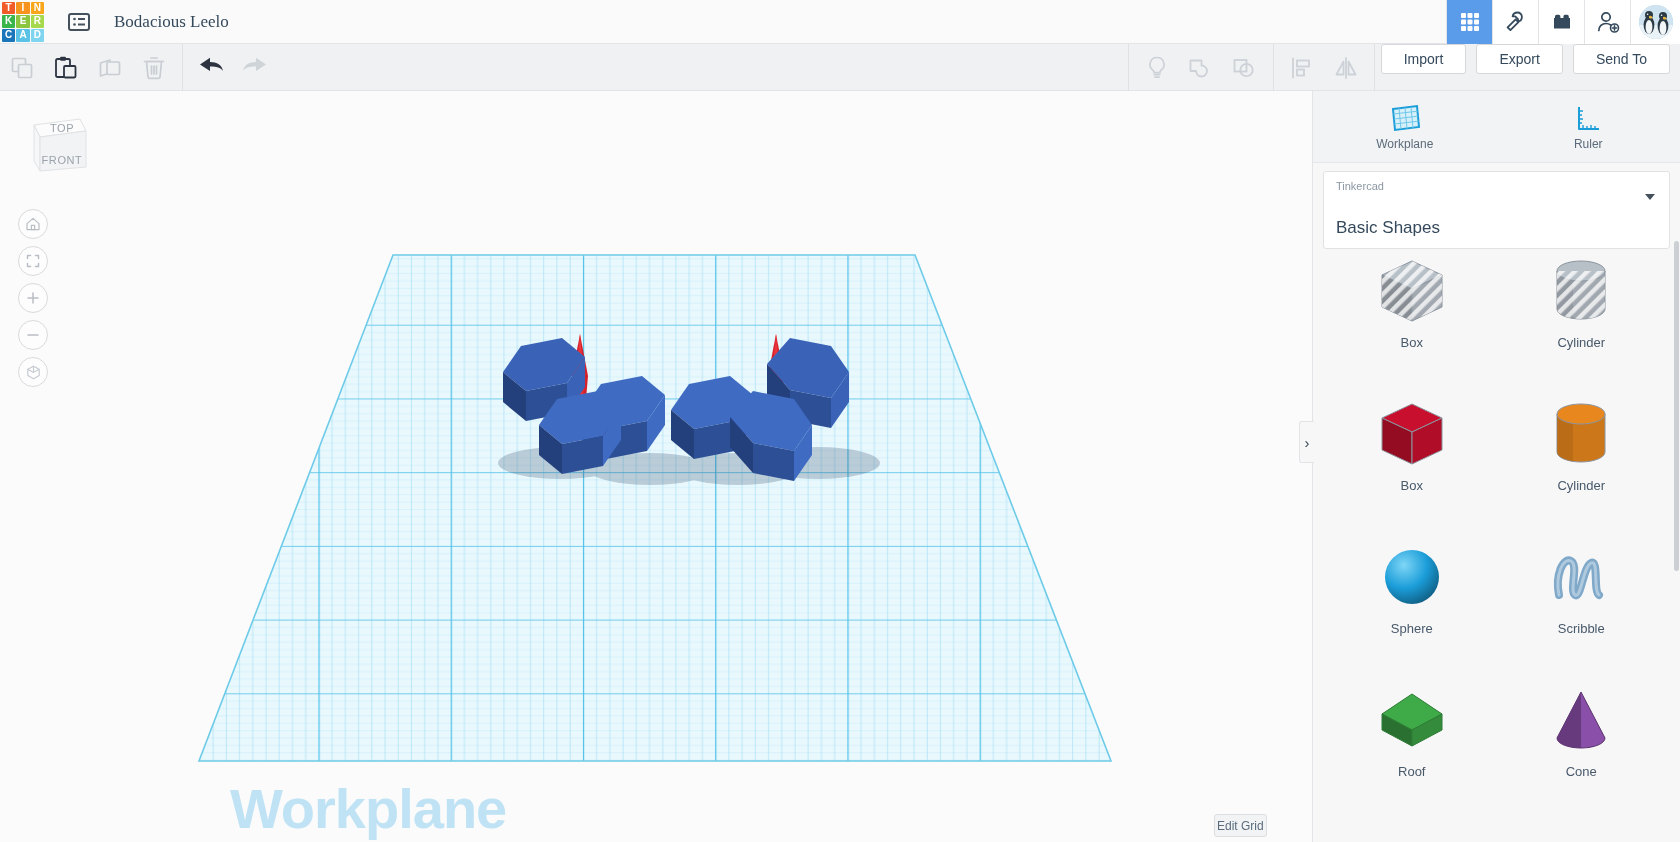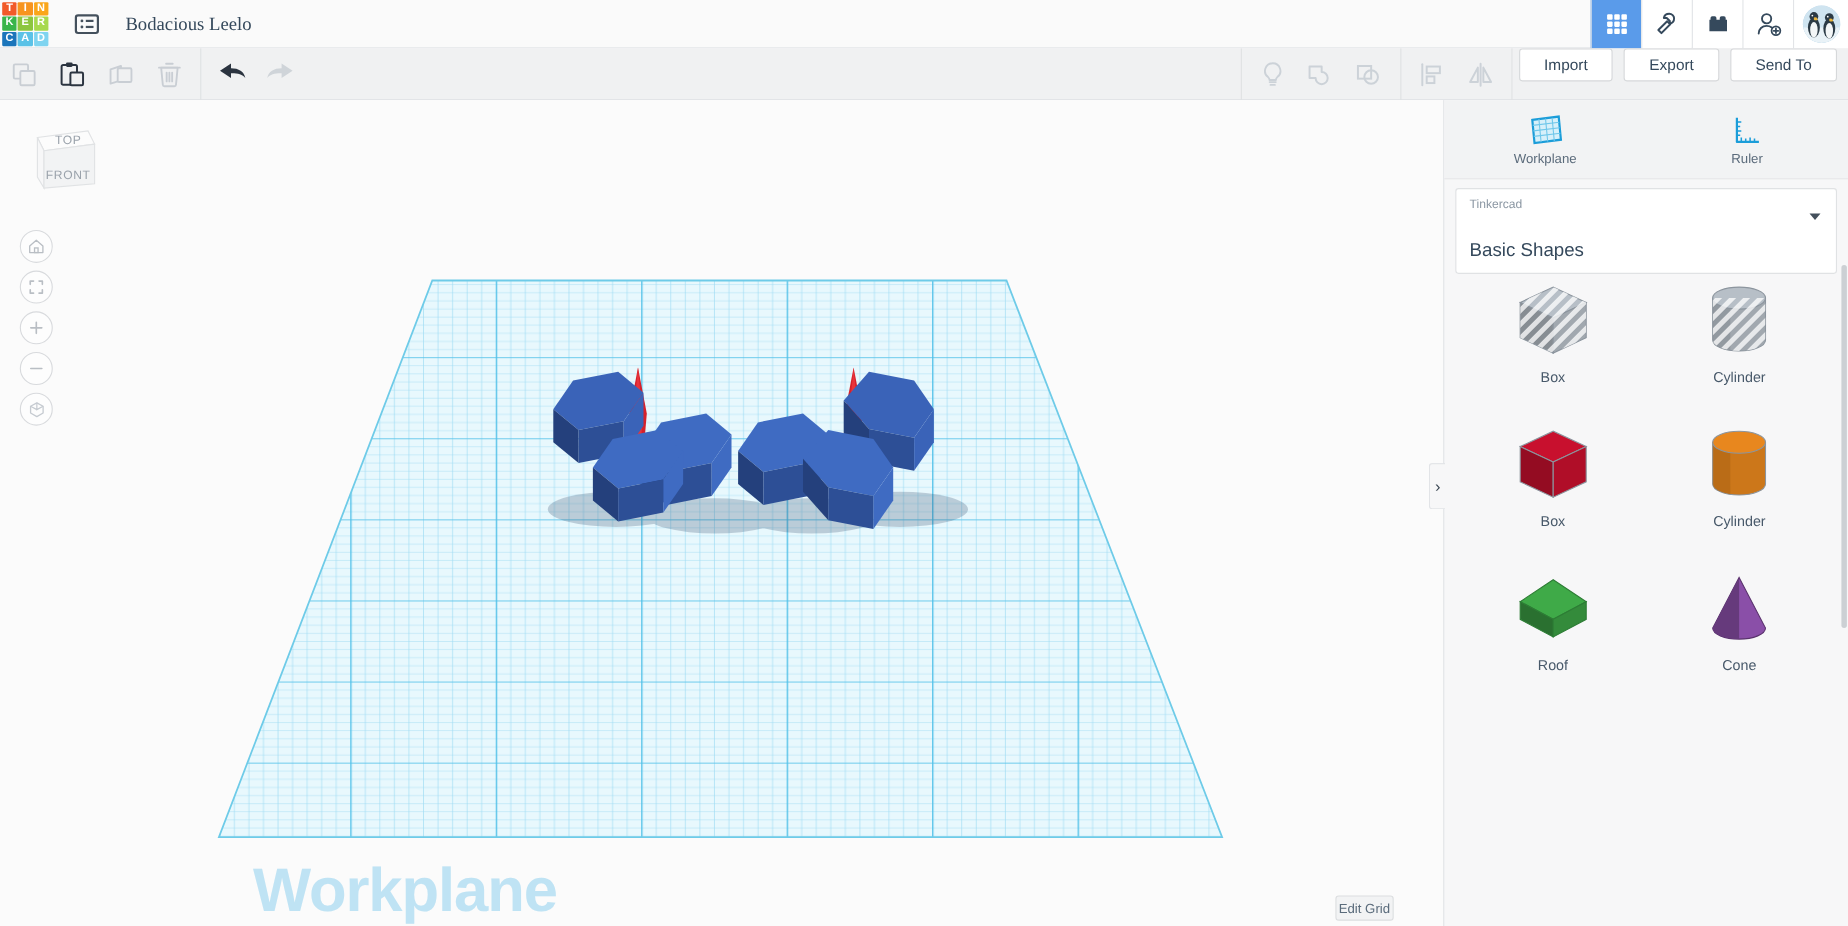--- a/index.html
+++ b/index.html
@@ -136,21 +136,21 @@
   .rp-value { font-size: 17px; color: #35495c; line-height: 22px; margin-top: 24px; }
   .rp-caret {
     position: absolute; right: 14px; top: 22px;
     width: 0; height: 0; border-left: 5px solid transparent;
     border-right: 5px solid transparent; border-top: 6px solid #44505c;
   }
   .shape-grid {
     position: absolute; top: 140px; left: 0; right: 0; bottom: 0;
     display: grid; grid-template-columns: 1fr 1fr;
     padding: 10px 14px 0 14px; overflow: hidden;
-    align-content: start; row-gap: 0;
+    align-content: start; row-gap: 12px;
   }
   .shape-cell {
     height: 131px; display: flex; flex-direction: column;
     align-items: center; justify-content: flex-start;
     padding-top: 10px; cursor: pointer;
   }
   .shape-art {
     width: 80px; height: 80px; display: flex;
     align-items: center; justify-content: center;
   }
@@ -593,20 +593,44 @@
               <path d="M16,20 L16,58 a24,10 0 0 0 48,0 L64,20 Z" fill="rgb(204,119,26)" stroke="#8c959e" stroke-width="1"></path>
               <path d="M16,20 L16,58 a24,10 0 0 0 16,9.4 L32,26 Z" fill="rgb(172,100,22)" opacity="0.55"></path>
               <ellipse cx="40" cy="20" rx="24" ry="10" fill="rgb(232,135,30)" stroke="#8c959e" stroke-width="1"></ellipse>
             </svg>
           </div>
           <div class="shape-name">Cylinder</div>
         </div>
         <div class="shape-cell">
           <div class="shape-art">
             <svg width="80" height="80" viewBox="0 0 80 80">
+              <defs>
+                <radialGradient id="sg" cx="35%" cy="28%" r="78%">
+                  <stop offset="0%" stop-color="#7fd6f6"></stop>
+                  <stop offset="55%" stop-color="#1b9dd9"></stop>
+                  <stop offset="100%" stop-color="rgb(16,94,130)"></stop>
+                </radialGradient>
+              </defs>
+              <circle cx="40" cy="40" r="27" fill="url(#sg)"></circle>
+            </svg>
+          </div>
+          <div class="shape-name">Sphere</div>
+        </div>
+        <div class="shape-cell">
+          <div class="shape-art">
+            <svg width="80" height="80" viewBox="0 0 80 80">
+              <path d="M18,58 C14,38 22,20 30,24 C38,28 28,54 34,58 C40,62 42,30 50,26 C58,22 52,54 58,58" fill="none" stroke="#7fa8c9" stroke-width="8" stroke-linecap="round" stroke-linejoin="round"></path>
+              <path d="M18,58 C14,38 22,20 30,24 C38,28 28,54 34,58 C40,62 42,30 50,26 C58,22 52,54 58,58" fill="none" stroke="#cfe0ec" stroke-width="3" stroke-linecap="round" opacity="0.6"></path>
+            </svg>
+          </div>
+          <div class="shape-name">Scribble</div>
+        </div>
+        <div class="shape-cell">
+          <div class="shape-art">
+            <svg width="80" height="80" viewBox="0 0 80 80">
               <polygon points="40,14 70,34 40,50 10,34" fill="rgb(63,170,72)" stroke="#2d7d35" stroke-width="1"></polygon>
               <polygon points="10,34 40,50 40,66 10,50" fill="rgb(42,112,48)" stroke="#2d7d35" stroke-width="1"></polygon>
               <polygon points="40,50 70,34 70,50 40,66" fill="rgb(52,139,59)" stroke="#2d7d35" stroke-width="1"></polygon>
             </svg>
           </div>
           <div class="shape-name">Roof</div>
         </div>
         <div class="shape-cell">
           <div class="shape-art">
             <svg width="80" height="80" viewBox="0 0 80 80">

